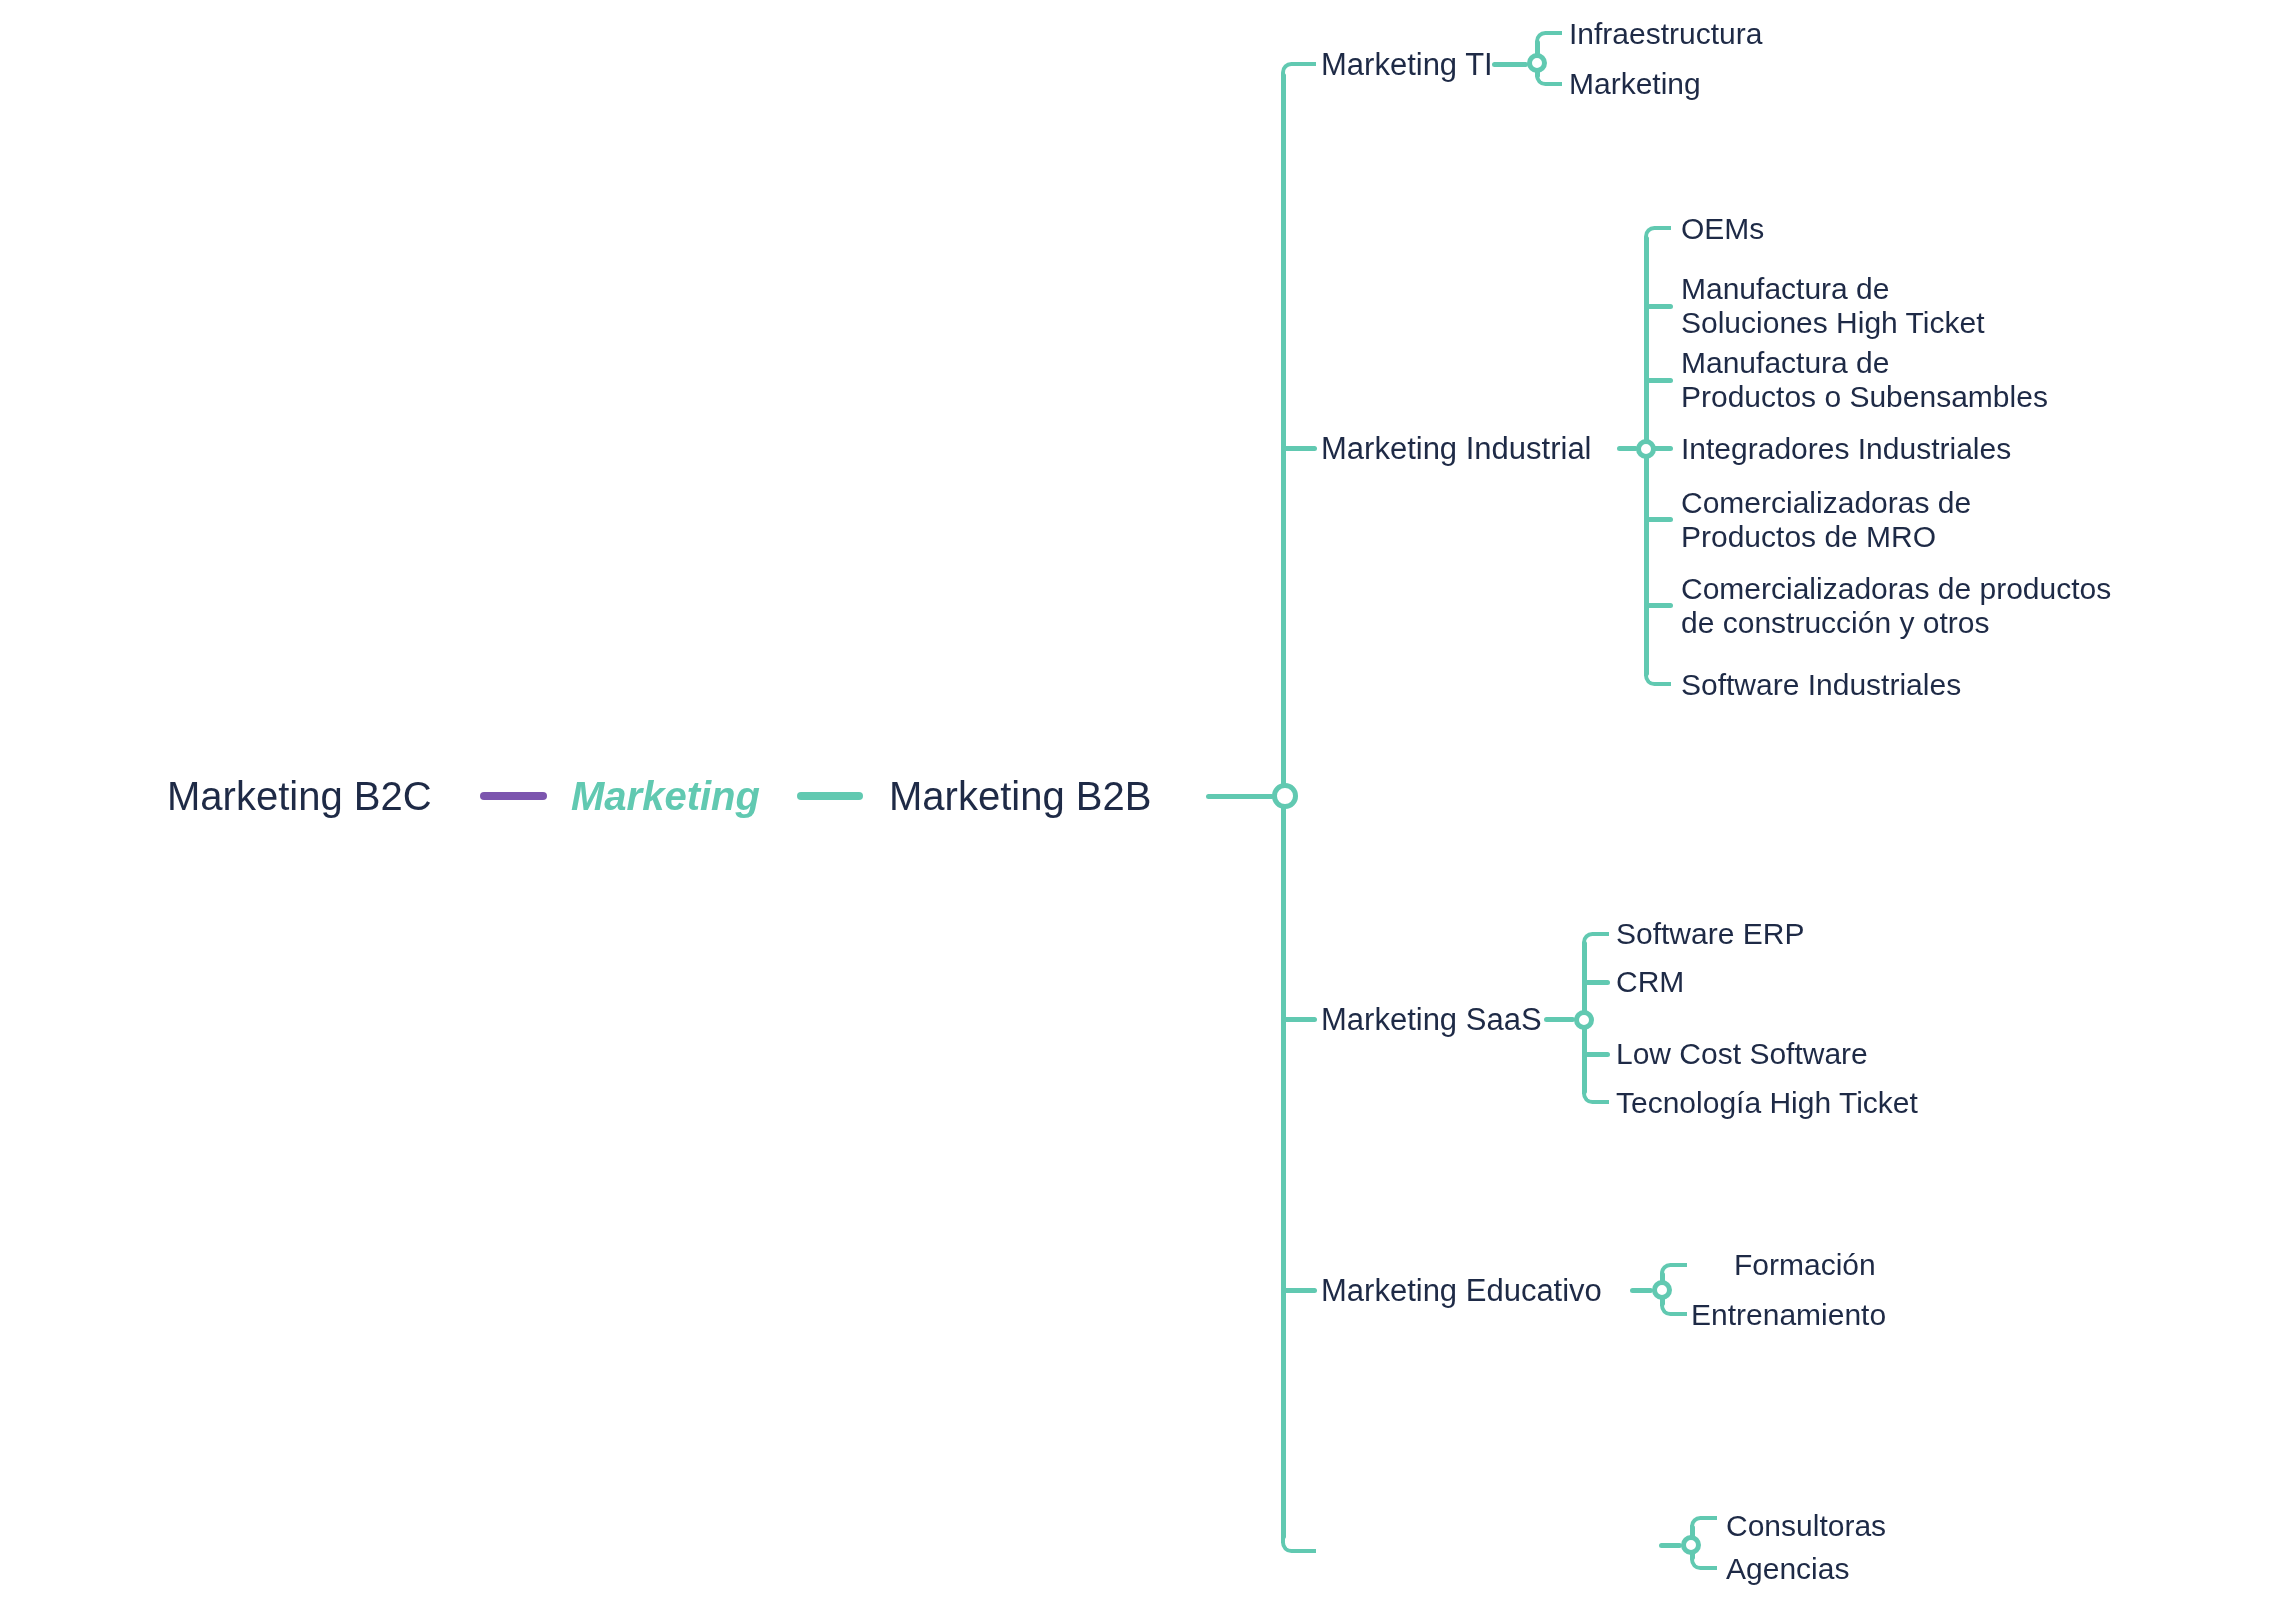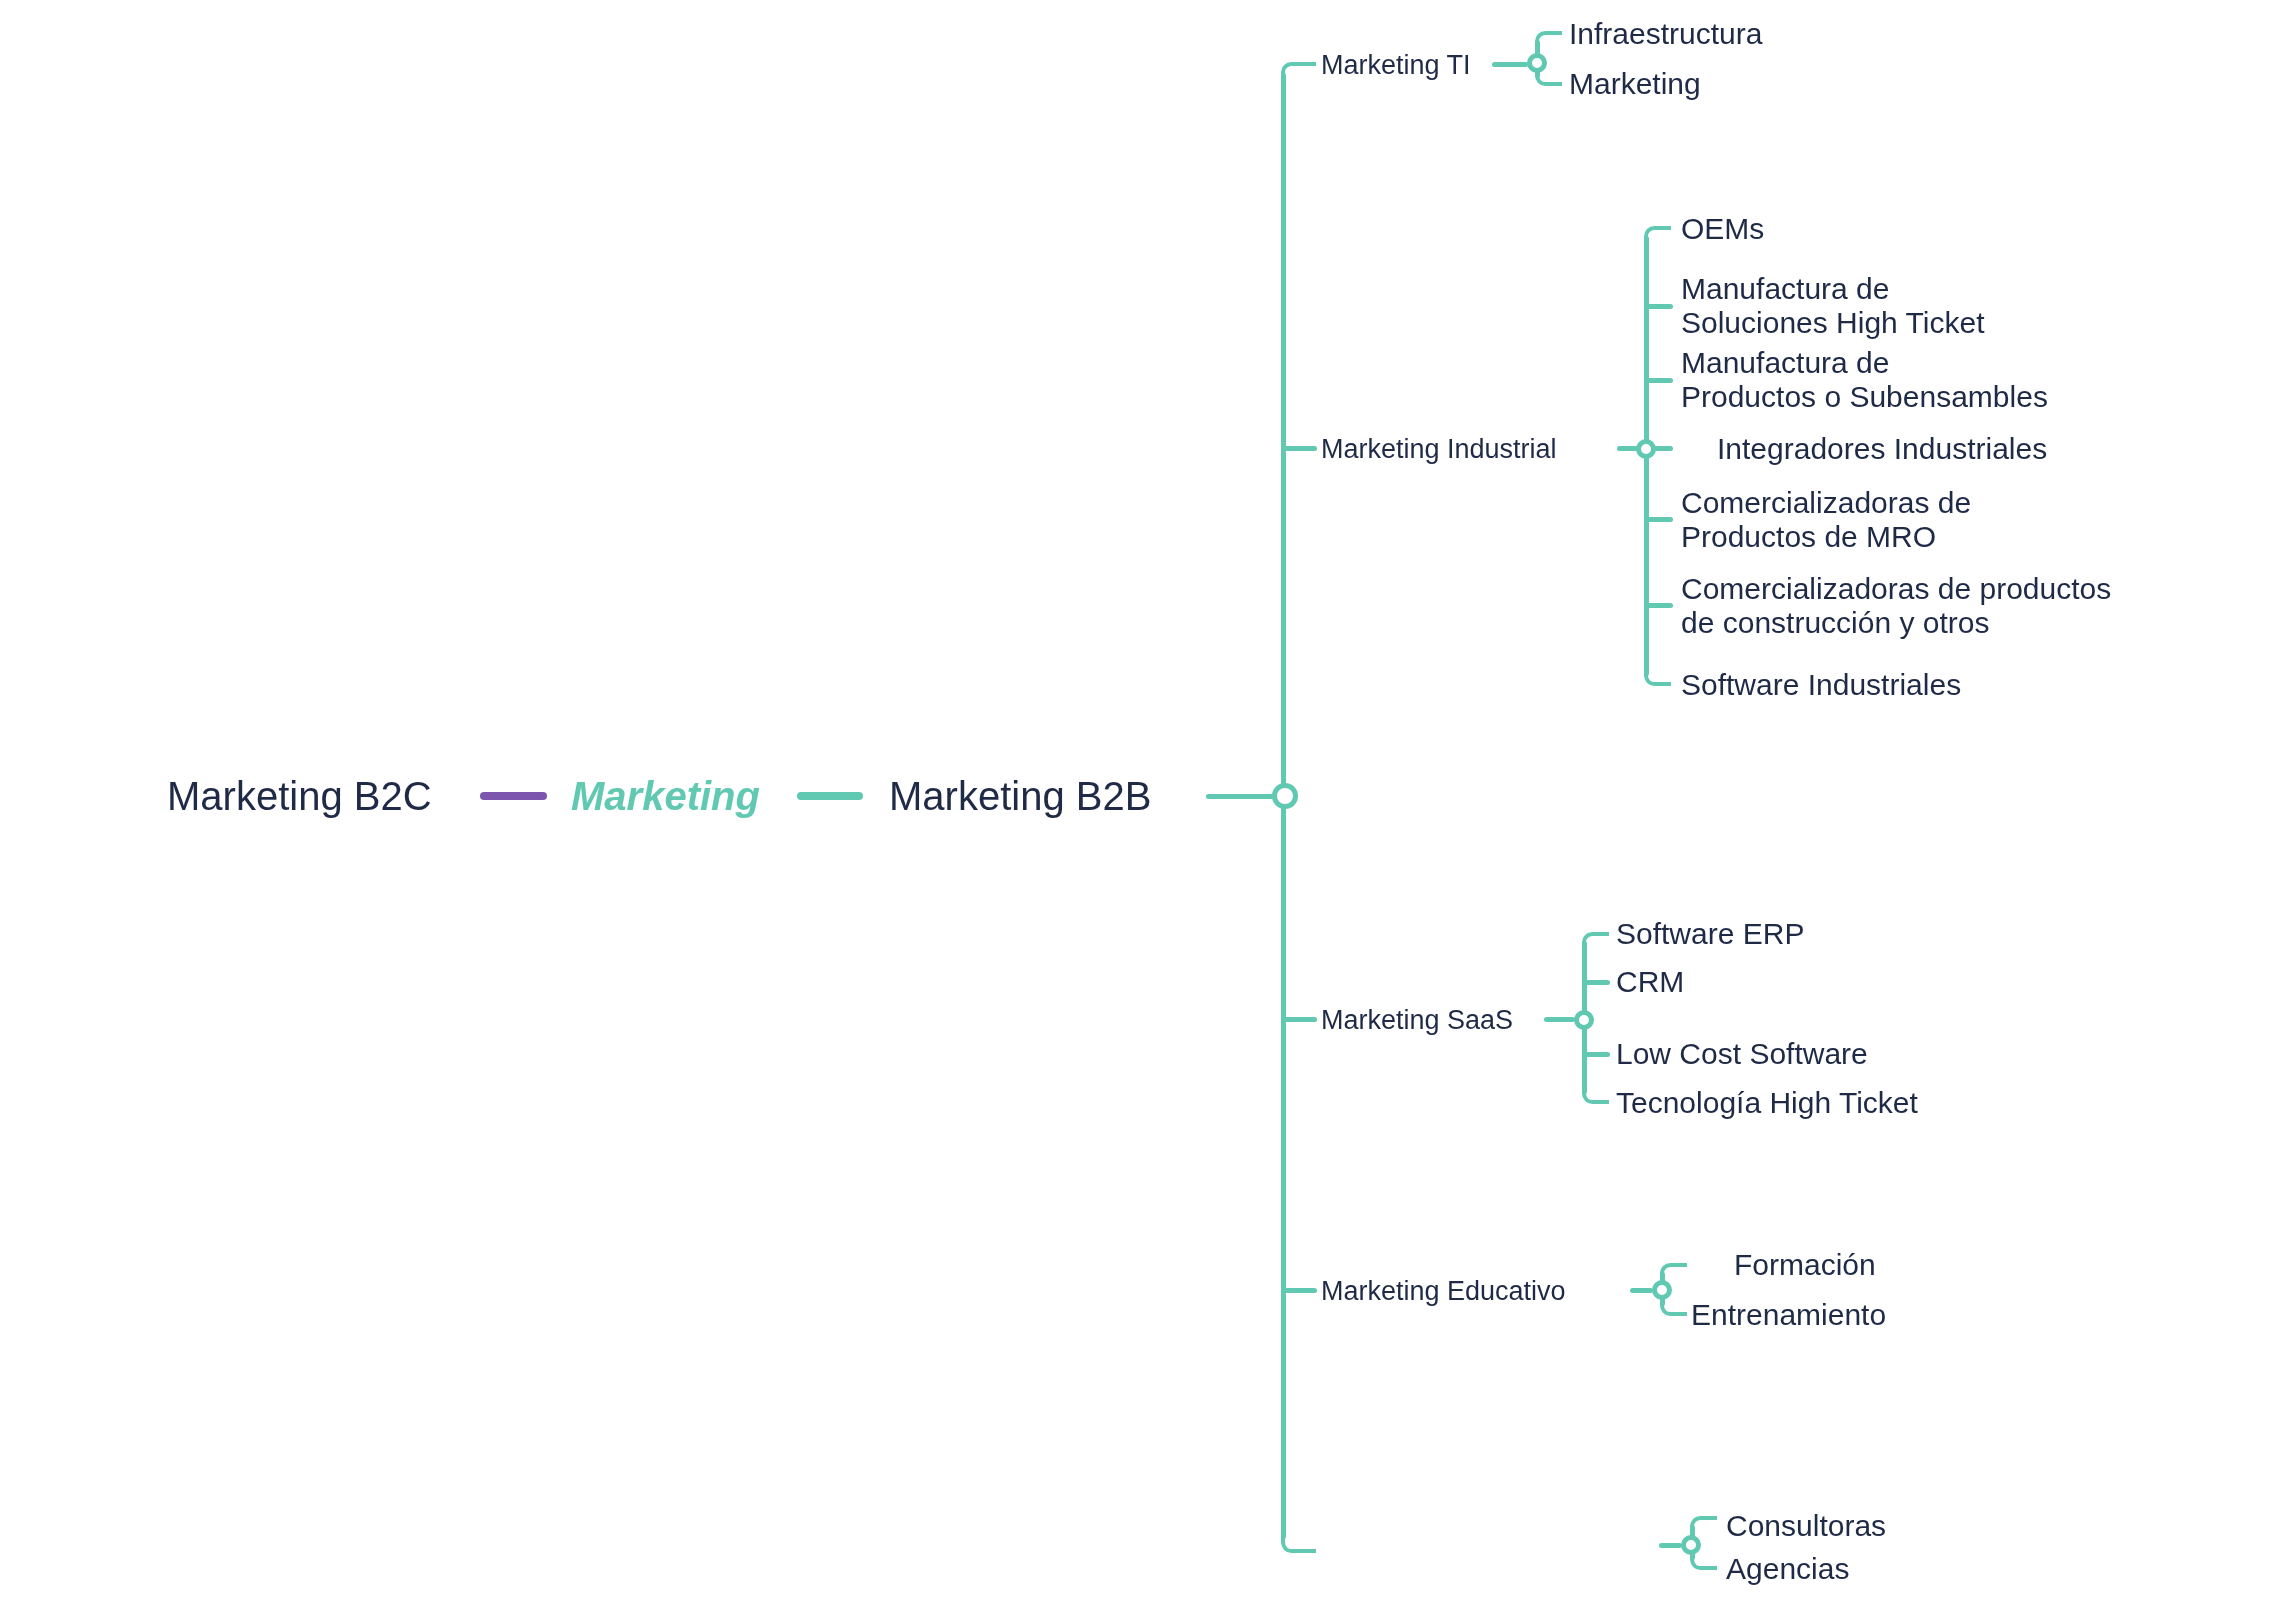--- a/index.html
+++ b/index.html
@@ -20,21 +20,21 @@
     overflow: hidden;
   }
   .lbl {
     position: absolute;
     transform: translateY(-50%);
     white-space: pre-line;
     color: var(--text);
   }
   .lbl-center { font-size: 40px; line-height: 45px; }
   .lbl-root   { color: var(--teal); font-weight: 600; }
-  .lbl-branch { font-size: 27px; line-height: 36px; }
+  .lbl-branch { font-size: 31px; line-height: 36px; }
   .lbl-child  { font-size: 30px; line-height: 34px; }
   .hl { position: absolute; height: 5.2px; background: var(--teal); border-radius: 2.6px; }
   .vl { position: absolute; width: 5.2px; background: var(--teal); border-radius: 2.6px; }
   .dash { position: absolute; height: 8.4px; border-radius: 4.5px; }
   .dash-purple { background: var(--purple); }
   .dash-teal { background: var(--teal); }
   .ctl {
     position: absolute;
     border-top: 4.5px solid var(--teal);
     border-left: 4.5px solid var(--teal);
@@ -103,21 +103,21 @@
   <div class="hl" style="left:1647px; top:446px; width:26px;"></div>
   <div class="hl" style="left:1647px; top:517px; width:26px;"></div>
   <div class="hl" style="left:1647px; top:603px; width:26px;"></div>
   <div class="ring" style="left:1636px; top:439px; width:10.4px; height:10.4px;"></div>
 
   <div class="lbl lbl-child" style="left:1681px; top:229px;">OEMs</div>
   <div class="lbl lbl-child" style="left:1681px; top:306px;">Manufactura de
 Soluciones High Ticket</div>
   <div class="lbl lbl-child" style="left:1681px; top:380px;">Manufactura de
 Productos o Subensambles</div>
-  <div class="lbl lbl-child" style="left:1681px; top:449px;margin-left:36px;">Integradores Industriales</div>
+  <div class="lbl lbl-child" style="left:1681px; top:449px;">Integradores Industriales</div>
   <div class="lbl lbl-child" style="left:1681px; top:606px;">Comercializadoras de productos
 de construcción y otros</div>
   <div class="lbl lbl-child" style="left:1681px; top:520px;">Comercializadoras de
 Productos de MRO</div>
   <div class="lbl lbl-child" style="left:1681px; top:685px;">Software Industriales</div>
 
   <div class="lbl lbl-branch" style="left:1321px; top:1020px;">Marketing SaaS</div>
   <div class="hl" style="left:1544px; top:1017px; width:31px;"></div>
 
   <div class="ctl" style="left:1582px; top:932px; width:23.4px; height:9px;"></div>

